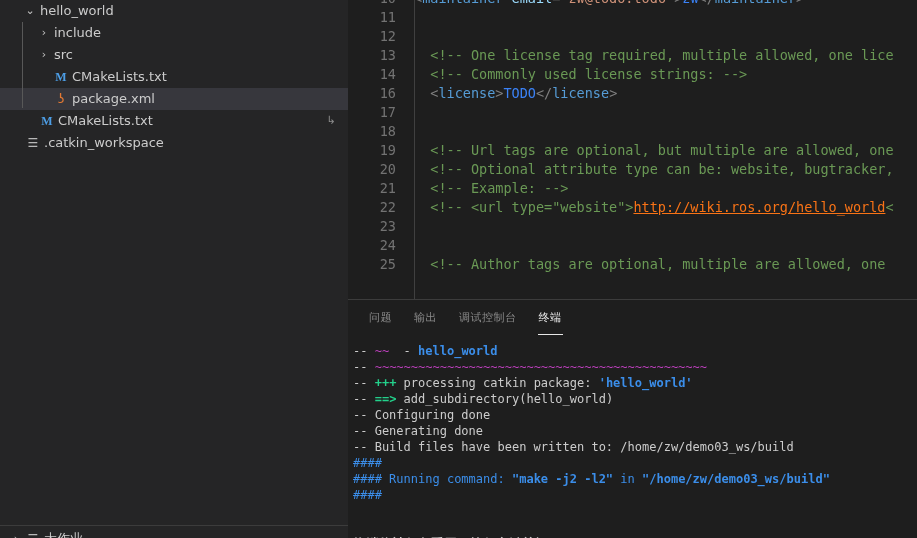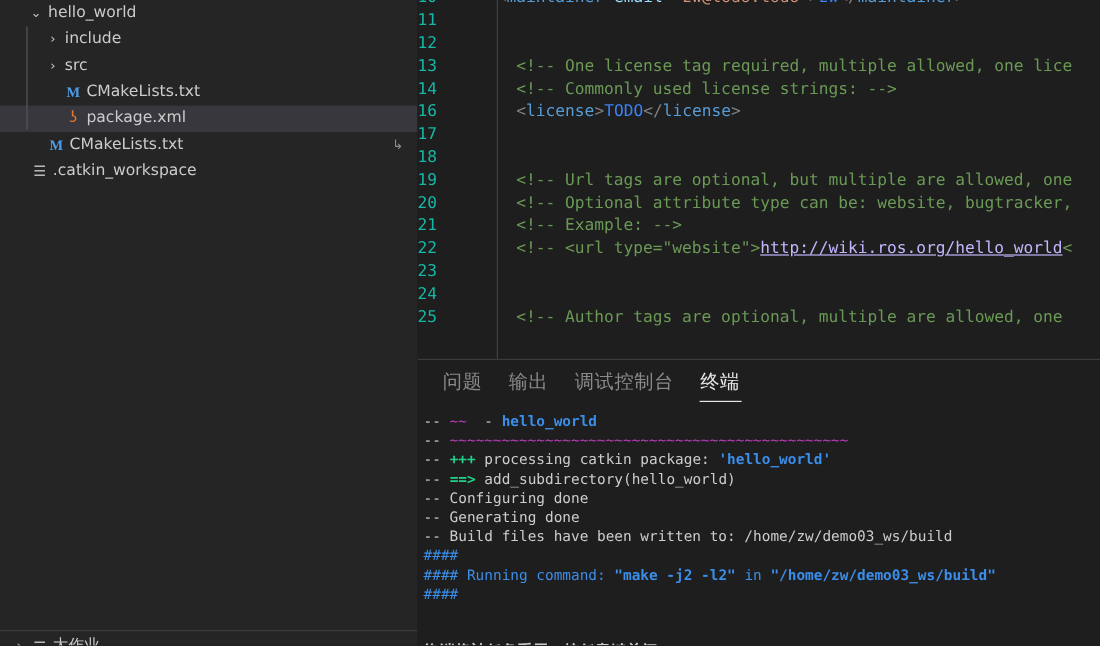--- a/index.html
+++ b/index.html
@@ -112,40 +112,40 @@
     height: 19px;
     line-height: 19px;
     white-space: pre;
     font-family: "DejaVu Sans Mono", "Liberation Mono", monospace;
     font-size: 13.5px;
   }
   .lnum {
     position: absolute;
     left: 0;
     width: 48px;
-    text-align: left;
-    color: #14b8a6;
+    text-align: right;
+    color: #737373;
     font-family: "DejaVu Sans Mono", "Liberation Mono", monospace;
     font-size: 13.5px;
   }
   .ltext {
     position: absolute;
     left: 66px;
     white-space: pre;
   }
   .editor-indent-guide {
     position: absolute;
     left: 66px;
     width: 1px;
     background: #404040;
     top: 0;
     bottom: 0;
   }
   .cm  { color: #6a9955; }            
-  .cm a, .cmlink { color: #c4b5fd; text-decoration: underline; }
+  .cm a, .cmlink { color: #f97316; text-decoration: underline; }
   .tagb { color: #808080; }           
   .tag { color: #569cd6; }            
   .attr { color: #9cdcfe; }           
   .str { color: #ce9178; }            
   .txt { color: #3b82f6; }            
 
   
   #panel {
     flex: 1 1 auto;
     background: #1e1e1e;
@@ -154,21 +154,21 @@
     overflow: hidden;
   }
   #panel-tabs {
     height: 35px;
     display: flex;
     align-items: center;
     padding-left: 20px;
     gap: 20px;
   }
   .panel-tab {
-    font-size: 16px;
+    font-size: 11px;
     color: #8a8a8a;
     height: 35px;
     line-height: 35px;
     position: relative;
     cursor: pointer;
     letter-spacing: .5px;
     padding: 0 1px;
   }
   .panel-tab.active {
     color: #e7e7e7;

